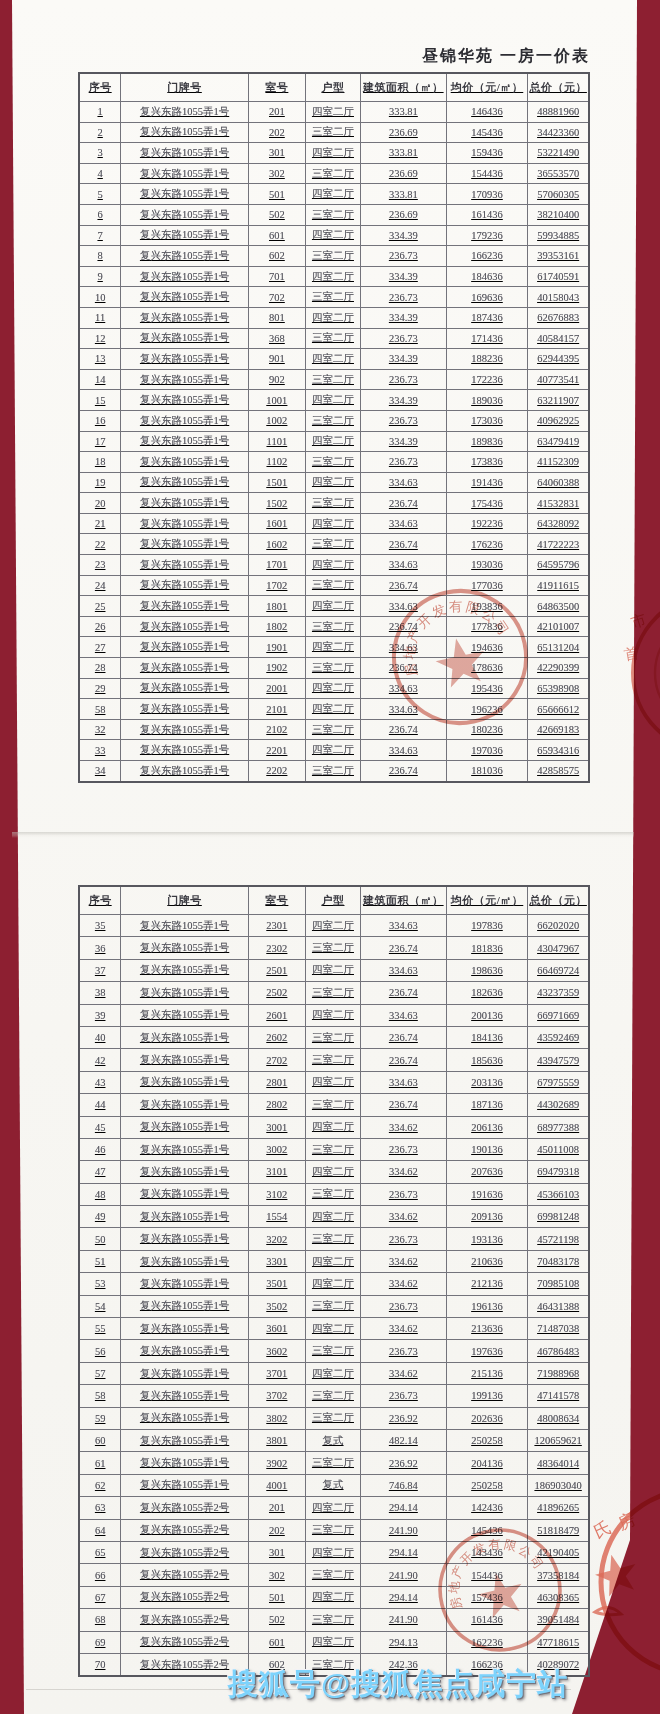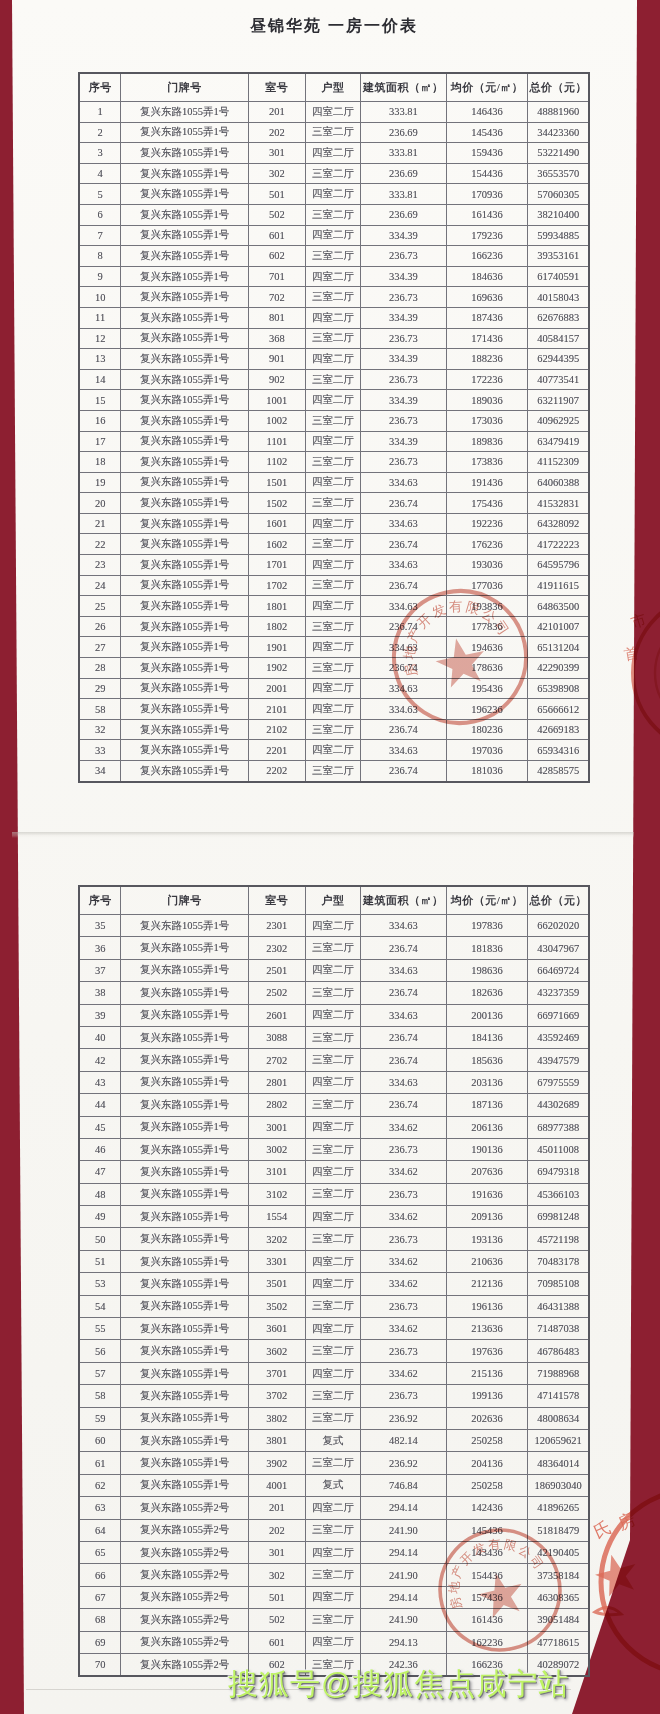--- a/index.html
+++ b/index.html
@@ -7,37 +7,37 @@
     width:660px;height:1714px;position:relative;overflow:hidden;
     background:#8d1f31;
     font-family:"Liberation Serif","DejaVu Serif",serif;
   }
   .page{
     position:absolute;inset:0;
     background:linear-gradient(180deg,#fbfaf7 0%,#f7f6f2 60%,#f5f4f0 100%);
     clip-path:polygon(12px 0,637px 0,630px 1540px,572px 1714px,24px 1714px);
   }
   .page-title{
-    position:absolute;left:78px;top:16px;width:512px;
-    text-align:center;font-size:16px;font-weight:bold;color:#2d2d33;
+    position:absolute;left:78px;top:46px;width:512px;
+    text-align:right;font-size:16px;font-weight:bold;color:#2d2d33;
     letter-spacing:2px;
   }
   .price-table{
     position:absolute;left:78px;width:512px;
     border-collapse:collapse;table-layout:fixed;
     background:transparent;
   }
   #t1{top:72px;}
   #t2{top:885px;}
   .price-table th,.price-table td{
     border:1px solid #73737b;
     text-align:center;vertical-align:middle;
     overflow:hidden;white-space:nowrap;
   }
-  .price-table{border:2px solid #57575e;}
+  .price-table{border:2px solid #57575e;text-decoration:underline;}
   .price-table th{
     font-size:11px;font-weight:bold;color:#3a3a41;height:25px;
     letter-spacing:0.5px;
   }
   .price-table td{
     font-size:10.5px;color:#55555d;
     text-shadow:0 0 0.5px rgba(90,90,100,.55);
   }
   #t1 td{height:17.6px;}
   #t2 td{height:19.4px;}
@@ -47,22 +47,22 @@
   }
   .page-edge-line{
     position:absolute;left:26px;top:1689px;width:545px;height:1px;
     background:#d7d5d0;
   }
   .stamp{position:absolute;mix-blend-mode:multiply;}
   .stamp text{font-family:"Liberation Serif","DejaVu Serif",serif;}
   .watermark{
     position:absolute;left:228px;top:1664px;width:430px;
     font-family:"Liberation Sans","DejaVu Sans",sans-serif;
-    font-size:30px;font-weight:normal;white-space:nowrap;
-    color:#bef264;
+    font-size:30px;font-weight:bold;white-space:nowrap;
+    color:#7dd3fc;
     text-shadow:-1px -1px 0 #f2f2f6,1px 1px 0 #74747e,2px 2px 3px rgba(35,35,45,.55);
     letter-spacing:1px;z-index:30;
   }
 </style>
 </head>
 <body>
 
 <div class="page"></div>
 
 <div class="page-title">昼锦华苑 一房一价表</div>
@@ -454,21 +454,21 @@
         <td>复兴东路1055弄1号</td>
         <td>2601</td>
         <td>四室二厅</td>
         <td>334.63</td>
         <td>200136</td>
         <td>66971669</td>
       </tr>
       <tr>
         <td>40</td>
         <td>复兴东路1055弄1号</td>
-        <td>3088</td>
+        <td>2602</td>
         <td>三室二厅</td>
         <td>236.74</td>
         <td>184136</td>
         <td>43592469</td>
       </tr>
       <tr>
         <td>42</td>
         <td>复兴东路1055弄1号</td>
         <td>2702</td>
         <td>三室二厅</td>

